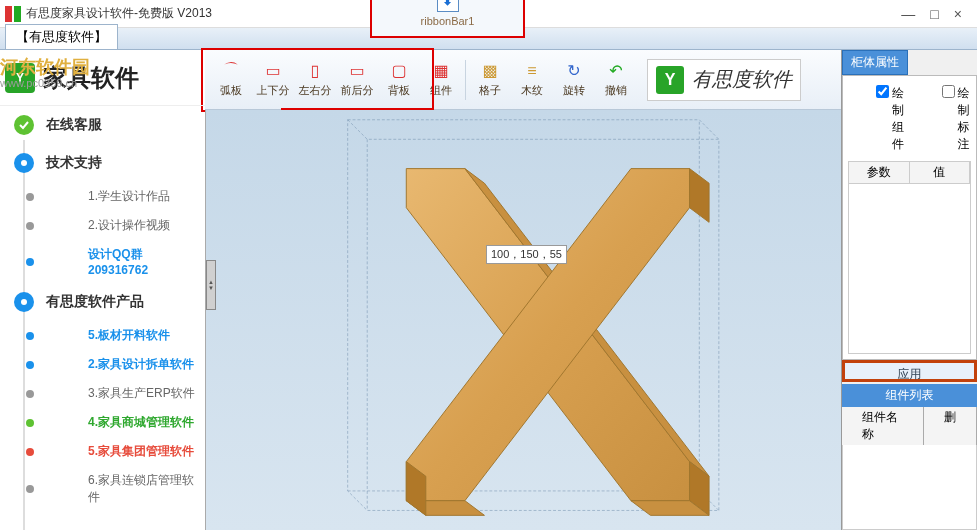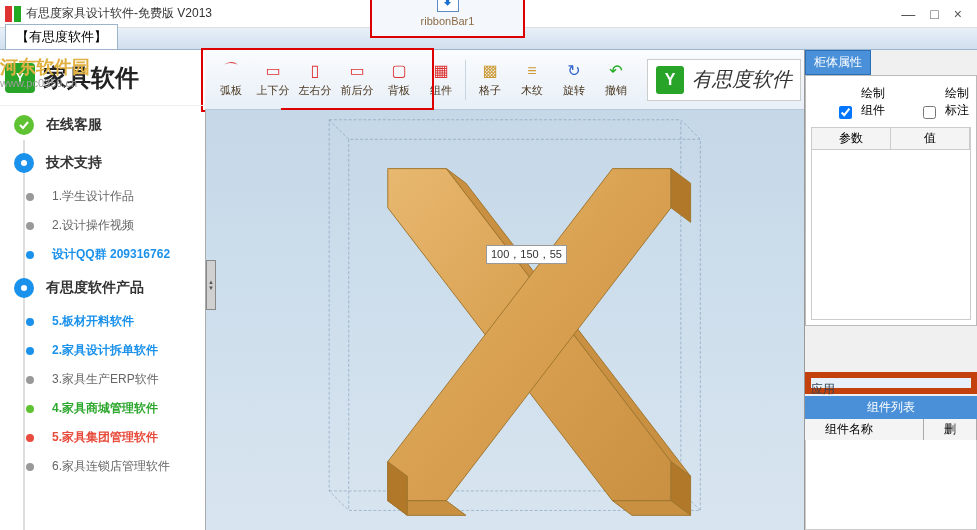--- a/index.html
+++ b/index.html
@@ -27,21 +27,21 @@
     .menu-list { border-top: 1px solid #eee; }
     .menu-section { display: flex; align-items: center; padding: 9px 0 9px 14px; }
     .menu-pin { width: 20px; height: 20px; border-radius: 50%; display: flex; align-items: center; justify-content: center; margin-right: 12px; flex-shrink: 0; }
     .pin-green { background: #5ec232; }
     .pin-blue { background: #1a91eb; }
     .pin-dot { width: 8px; height: 8px; border-radius: 50%; background: #1a91eb; margin: 0 18px 0 6px; flex-shrink: 0; }
     .pin-dot.gray { background: #999; }
     .dot-g { background:#5ec232;}
     .dot-r { background:#e74c3c;}
     .menu-title { font-weight: bold; font-size: 14px; color: #333; }
-    .sub-item { display: flex; align-items: center; padding: 6px 0 6px 20px; font-size: 13px; }
+    .sub-item { display: flex; align-items: center; padding: 6px 0 6px 20px; font-size: 13px; gap: 36px; }
     .sub-link { color: #666; }
     .sub-link.blue { color: #1a91eb; font-weight: bold; }
     .sub-link.green { color: #2fa82f; font-weight: bold;}
     .sub-link.red { color: #e74c3c; font-weight: bold;}
     .tree-line { position:absolute; left: 23px; top: 90px; bottom:0; width:2px; background:#ddd; z-index:0;}
     
     .center-panel { flex: 1; display: flex; flex-direction: column; position: relative; }
     .ribbon-wrap { position: absolute; top: -50px; left: 370px; z-index: 10; }
     .ribbon-box { border: 2px solid #d00; width: 155px; height: 60px; display: flex; flex-direction: column; align-items: center; justify-content: center; background: #f4f8fc;}
     .ribbon-icon { width: 22px; height: 22px; background: #fff; border: 1px solid #5a8cc4; display: flex; align-items: center; justify-content: center; color: #1a6fd4; font-weight: bold;}
@@ -55,29 +55,29 @@
     .red-box { position: absolute; border: 2px solid #d00; pointer-events: none; }
     
     .brand-badge { height: 42px; margin-left: 10px; display: flex; align-items: center; background: #fff; border: 1px solid #ccc; padding: 0 8px; }
     .brand-y { width: 28px; height: 28px; background:#28a428; border-radius:3px; display:flex;align-items:center;justify-content:center;color:#fff;font-weight:bold;font-size:16px;}
     .brand-text { margin-left: 8px; font-size: 20px; font-weight: normal; font-style: italic; color: #333;}
     
     .canvas-area { flex: 1; background: linear-gradient(#c5d8e8,#d8e5f0); position: relative; overflow: hidden; border-left: 1px solid #aaa;}
     .canvas-svg { width: 100%; height: 100%; }
     .dim-label { position: absolute; background: #fff; border: 1px solid #999; padding: 1px 4px; font-size: 11px; color: #333;}
     
-    .right-panel { width: 173px; background: #f0f0f0; border-left: 1px solid #999; display: flex; flex-direction: column;}
+    .right-panel { width: 136px; background: #f0f0f0; border-left: 1px solid #999; display: flex; flex-direction: column;}
     .panel-tab { background: #4a90d9; color: #fff; padding: 3px 8px; font-size: 12px; border: 1px solid #2a70b9; display: inline-block;}
     .panel-body { background: #fff; border: 1px solid #bbb; padding: 5px; }
     .chk-row { display: flex; gap: 8px; padding: 4px 0; font-size: 12px;}
-    .chk-row label { display: flex; align-items: flex-end; gap: 9px; padding-left: 28px; }
+    .chk-row label { display: flex; align-items: flex-start; gap: 3px; padding-left: 28px; }
     .grid-header { display: flex; background: #f4f4f4; border: 1px solid #ccc; margin-top: 4px;}
     .grid-header div { flex:1; padding: 2px 4px; border-right: 1px solid #ccc; text-align: center; font-size: 12px;}
     .grid-body { height: 170px; background: #fff; border: 1px solid #ccc; border-top:none;}
-    .apply-bar { height: 22px; background: #e8f0fa; border: 6px solid #c2410c; padding-top: 3px; margin-top: auto; font-size: 12px; color:#345;}
+    .apply-bar { height: 22px; background: #e8f0fa; border: 3px solid #c2410c; text-align: center; padding-top: 3px; margin-top: auto; font-size: 12px; color:#345;}
     .list-header { background: #4a90d9; color: #fff; padding: 3px; text-align: center; font-size: 12px; margin-top: 2px;}
     .list-tabs { display: flex; background: #14532d; justify-content: space-between;}
     .list-tabs div { flex:0 0 auto; padding: 2px 20px; border-right:1px solid #aaa; background:#f4f4f4; font-size:12px;}
     .scroll-handle { position:absolute; left:0; top:50%; width:10px; height:50px; background:#d0d0d0; border:1px solid #888;}
   </style>
 </head>
 <body>
 
 <div class="titlebar">
   <svg class="titlebar-icon" viewBox="0 0 16 16">

